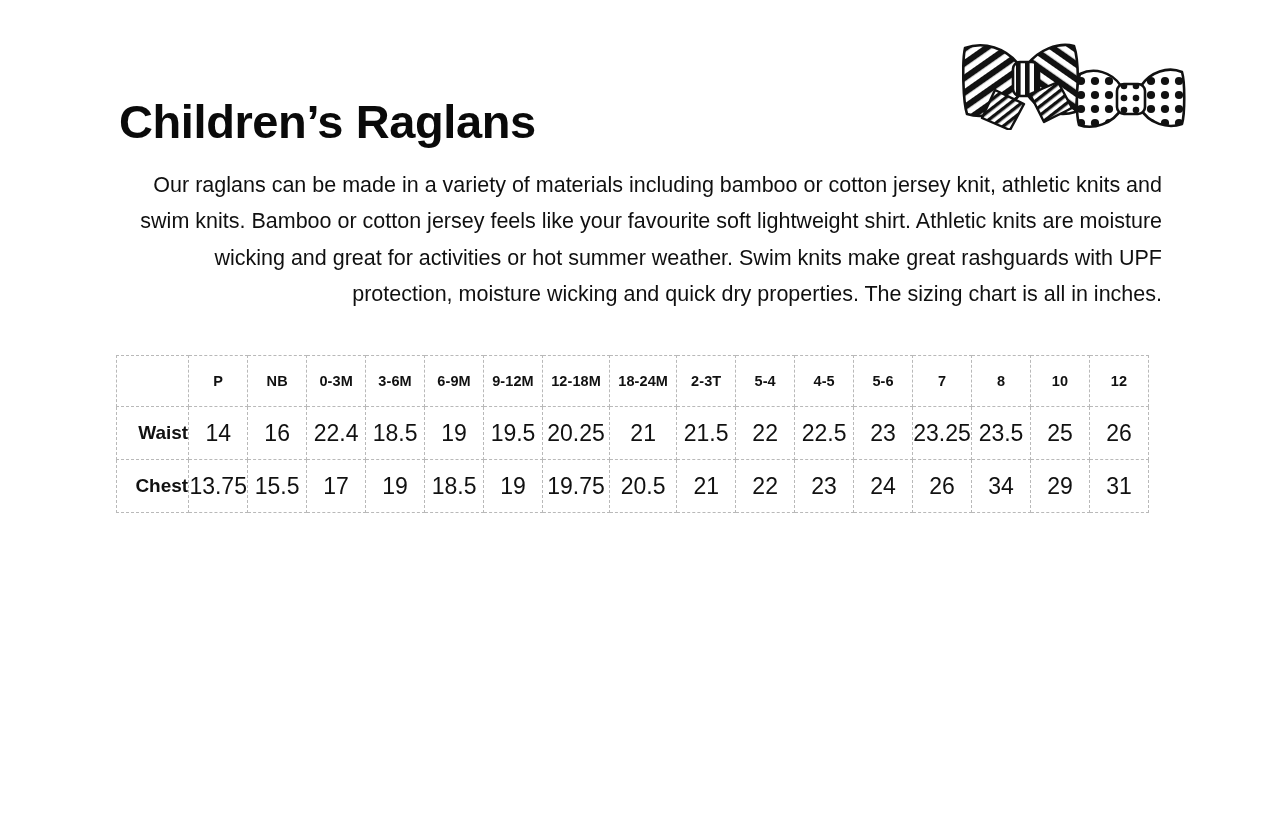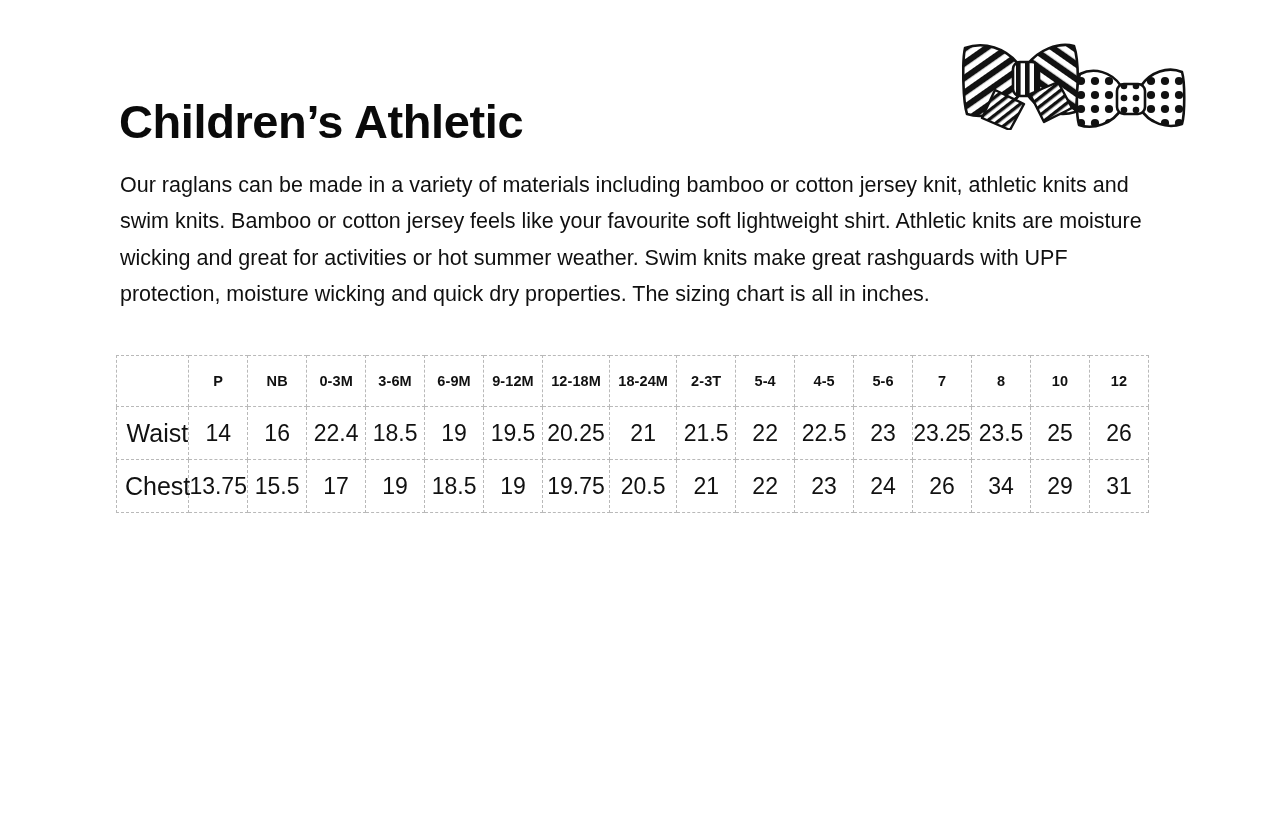--- a/index.html
+++ b/index.html
@@ -41,21 +41,21 @@
 
   
   #intro {
     position: absolute;
     left: 120px;
     top: 145px;
     width: 1042px;
     font-size: 21.5px;
     line-height: 36.5px;
     color: #101010;
-    text-align: left;
+    text-align: right;
   }
 
   
   #size-table-wrap {
     position: absolute;
     left: 116px;
     top: 355px;
     width: 1033px;
   }
   table.size-table {
@@ -76,22 +76,22 @@
   }
   table.size-table thead th {
     height: 50px;
     font-size: 14.5px;
     font-weight: bold;
     letter-spacing: 0.1px;
   }
   table.size-table .rowlabel {
     text-align: right;
     padding-left: 8px;
-    font-weight: normal;
-    font-size: 25px;
+    font-weight: bold;
+    font-size: 19px;
   }
   table.size-table col.c-label { width: 71px; }
   table.size-table col.c-size  { width: 58px; }
   table.size-table col.c-wide  { width: 66px; }
 </style>
 </head>
 <body>
 
 <div id="logo">
   <svg viewBox="0 0 224 98" xmlns="http://www.w3.org/2000/svg" aria-hidden="true">
@@ -134,21 +134,21 @@
     </g>
 
     <g>
       <path d="M118 42 C 132 35, 150 40, 159 54 C 163 60, 163 70, 160 76 C 151 92, 131 98, 117 93 C 114 82, 114 52, 118 42 Z" fill="url(#pDots)" stroke="#111111" stroke-width="2.6" stroke-linejoin="round"></path>
       <path d="M220 40 C 206 34, 188 40, 179 54 C 175 60, 175 70, 178 76 C 187 92, 206 97, 220 92 C 223 81, 223 50, 220 40 Z" fill="url(#pDots)" stroke="#111111" stroke-width="2.6" stroke-linejoin="round"></path>
       <rect x="155" y="52" width="28" height="30" rx="7" fill="url(#pDotsSm)" stroke="#111111" stroke-width="2.6"></rect>
     </g>
   </svg>
 </div>
 
-<h1 id="page-title">Children’s Athletic</h1>
+<h1 id="page-title">Children’s Raglans</h1>
 
 <p id="intro">Our raglans can be made in a variety of materials including bamboo or cotton jersey knit, athletic knits and swim knits.  Bamboo or cotton jersey feels like your favourite soft lightweight shirt. Athletic knits are moisture wicking and great for activities or hot summer weather. Swim knits make great rashguards with UPF protection, moisture wicking and quick dry properties. The sizing chart is all in inches.</p>
 
 <div id="size-table-wrap">
   <table class="size-table">
     <colgroup id="size-table-cols">
       <col class="c-label">
     <col class="c-size">
         <col class="c-size">
         <col class="c-size">

